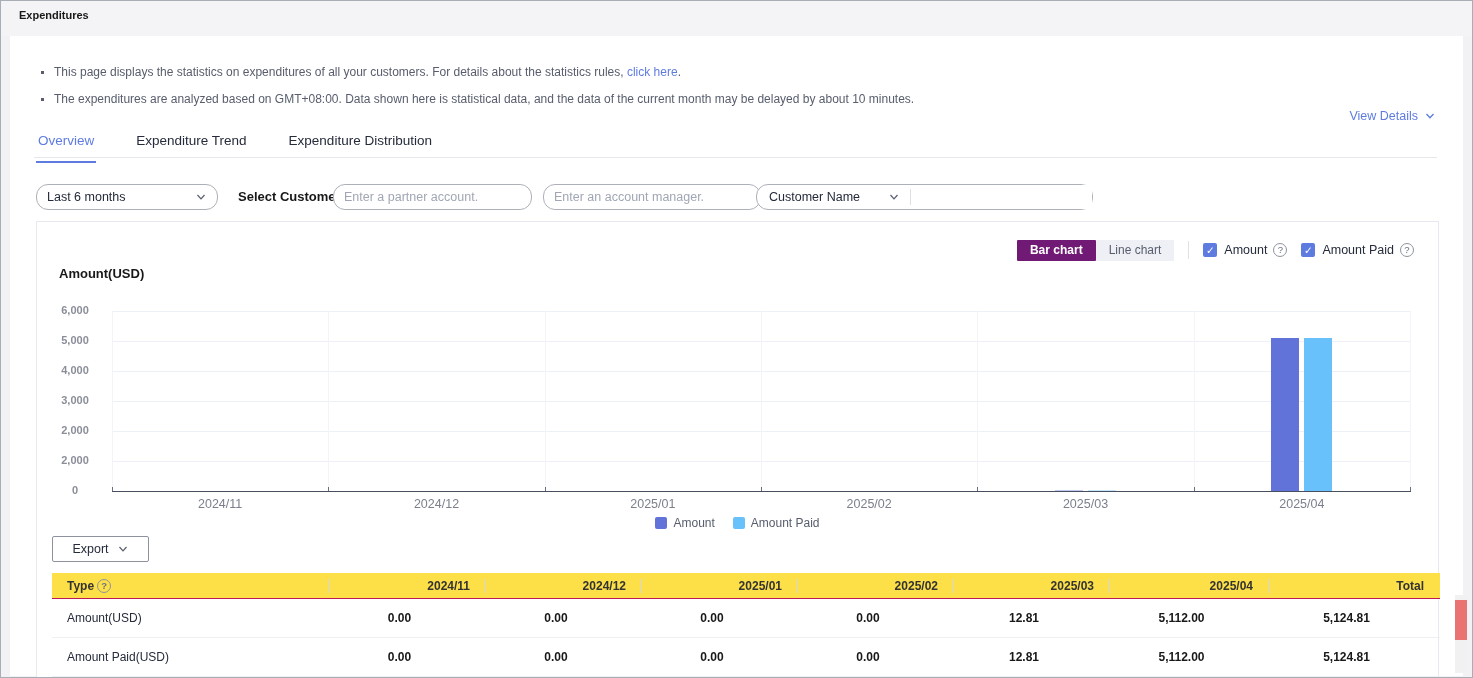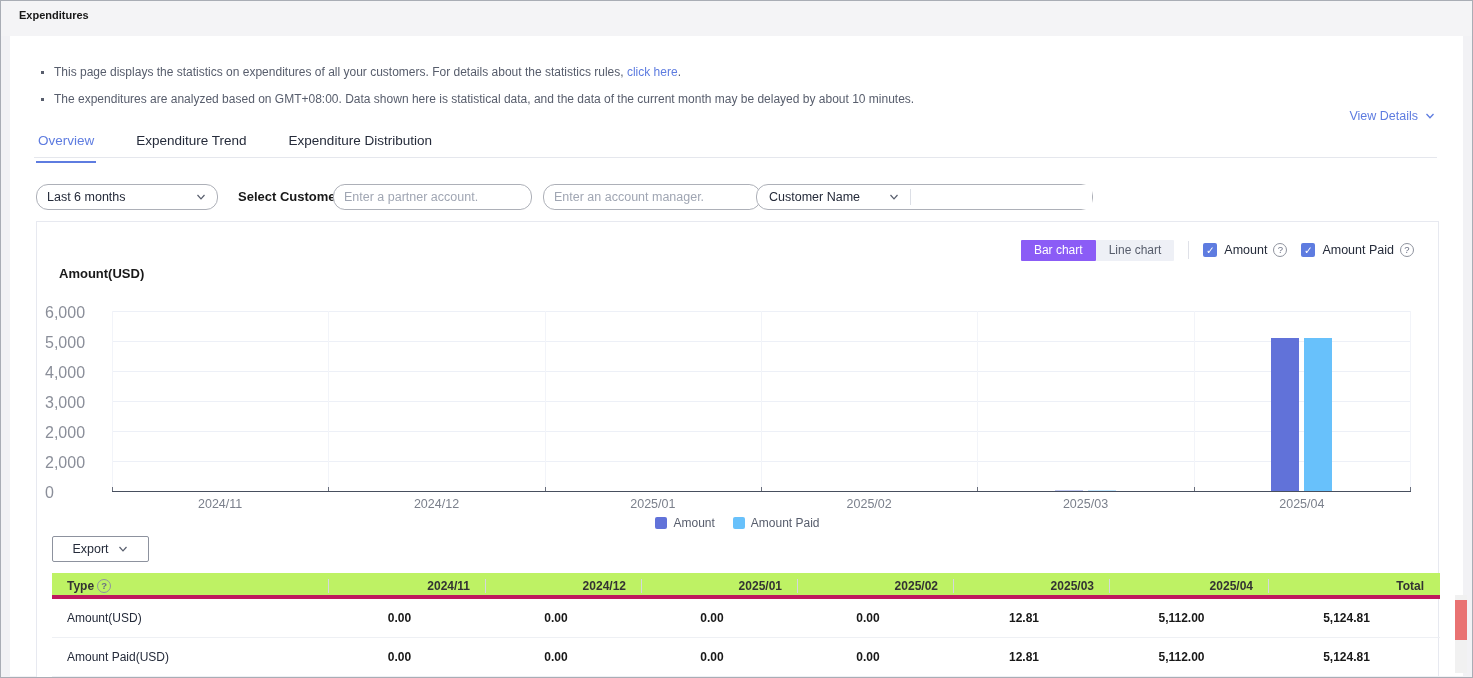--- a/index.html
+++ b/index.html
@@ -34,48 +34,48 @@
   .combo { display:flex; align-items:center; }
   .combo-label { display:flex; align-items:center; justify-content:space-between; width:178px; padding:0 10px 0 12px; cursor:pointer; }
   .combo-sep { width:1px; height:16px; background:#dcdfe6; }
   .combo input { flex:1; height:24px; padding:0 10px; }
 
   .chart-card { position:absolute; left:26px; top:185px; width:1403px; height:457px; border:1px solid #e7e9f0; border-bottom:none; background:#fff; }
 
   .chart-controls { position:absolute; right:24px; top:17px; display:flex; align-items:center; gap:14px; height:22px; }
   .toggle-group { display:flex; }
   .toggle-btn { height:21px; line-height:21px; padding:0 13px; font-size:12px; background:#eef0f6; color:#575d6c; cursor:pointer; border-radius:1px; }
-  .toggle-btn.active { background:#8b5cf6; color:#fff; font-weight:400; }
+  .toggle-btn.active { background:#701a75; color:#fff; font-weight:700; }
   .ctrl-sep { width:1px; height:18px; background:#dfe1e8; }
   .chk-group { display:flex; align-items:center; cursor:pointer; }
   .checkbox { width:14px; height:14px; border-radius:2px; background:#5e7ce0; color:#fff; font-size:10.5px; line-height:14px; text-align:center; }
   .chk-label { margin-left:7px; font-size:12.5px; color:#252b3a; }
   .help { display:inline-block; width:14px; height:14px; margin-left:6px; border:1px solid #8f939e; border-radius:50%; color:#6b7083; font-size:9.5px; line-height:12px; text-align:center; cursor:pointer; }
 
   .axis-title { position:absolute; left:22px; top:44px; font-size:13px; font-weight:bold; color:#181818; }
 
   .plot { position:absolute; inset:0; }
   .gridline { position:absolute; height:1px; background:#edf0f7; }
   .vline { position:absolute; width:1px; background:#f2f4f9; }
-  .ytick-label { position:absolute; width:60px; text-align:left; font-size:16px; color:#8a8e99; }
+  .ytick-label { position:absolute; width:60px; text-align:center; font-size:11px; color:#8a8e99;font-weight:bold; }
   .axis-x { position:absolute; height:1px; background:#484f5e; }
   .xtick { position:absolute; width:1px; height:4px; background:#6a707e; }
   .xtick-label { position:absolute; width:90px; text-align:center; font-size:12.5px; color:#7b808c; }
   .bar { position:absolute; }
 
   .legend { position:absolute; left:0; right:0; top:294px; display:flex; justify-content:center; gap:18px; }
   .legend-item { display:flex; align-items:center; gap:6px; cursor:pointer; }
   .legend-swatch { width:12px; height:12px; border-radius:2px; }
   .legend-label { font-size:12px; color:#575d6c; }
 
   .export-btn { position:absolute; left:15px; top:314px; width:97px; height:26px; border:1px solid #8d929e; border-radius:2px; background:#fff; display:flex; align-items:center; justify-content:center; gap:8px; font-size:12.5px; color:#252b3a; cursor:pointer; }
 
   .table { position:absolute; left:15px; top:351px; width:1388px; font-size:12px; }
   .trow { display:grid; grid-template-columns:277px 157px 156px 156px 156px 156px 159px 171px; }
-  .thead { background:#bef264; border-bottom:4px solid #be185d; height:26px; }
+  .thead { background:#fde047; border-bottom:1px solid #be185d; height:26px; }
   .th { position:relative; line-height:26px; text-align:right; padding-right:16px; font-weight:600; color:#333; }
   .th:first-child { text-align:left; padding-left:15px; display:flex; align-items:center; }
   .th:not(:last-child)::after { content:""; position:absolute; right:0; top:6px; width:1px; height:14px; background:#d4d7de; }
   .tr { height:39px; border-bottom:1px solid #eef0f4; }
   .td { line-height:38px; text-align:center; padding-right:16px; color:#181818; font-weight:600; }
   .td:first-child { text-align:left; padding-left:15px; font-weight:400; color:#252b3a; }
 
   .scrollbar { position:absolute; left:1445px; top:559px; width:12px; height:78px; background:#f1f1f1; cursor:pointer; }
   .scroll-thumb { position:absolute; left:0; top:5px; width:12px; height:40px; background:#e97272; cursor:grab; }
 

